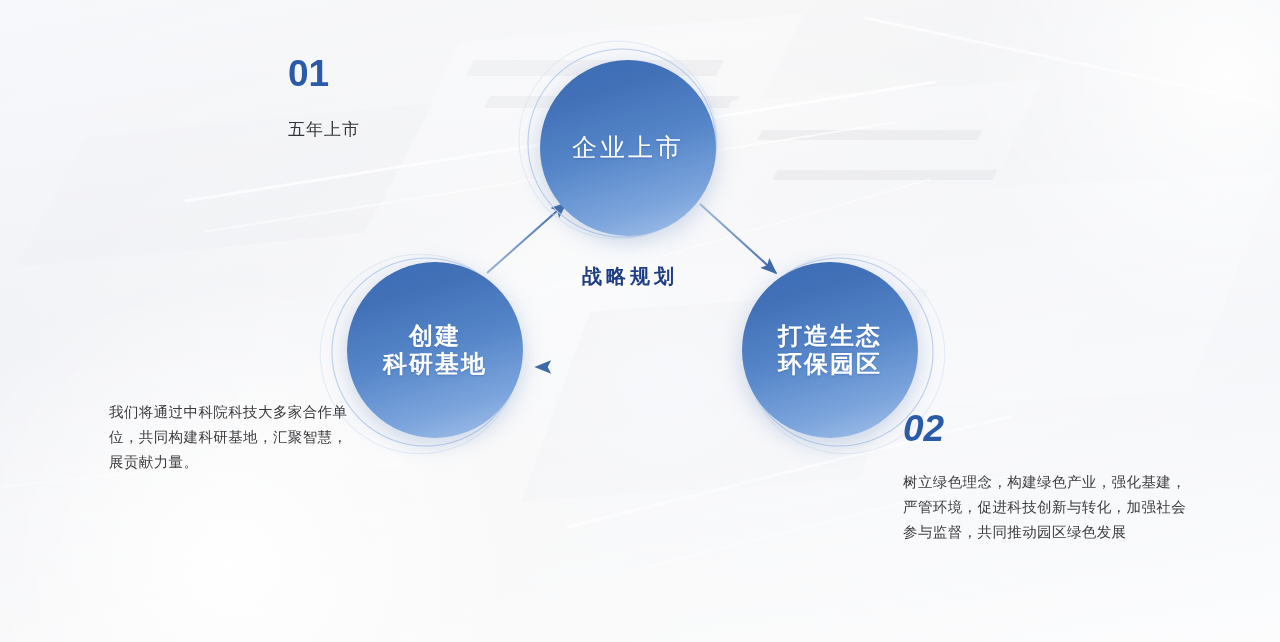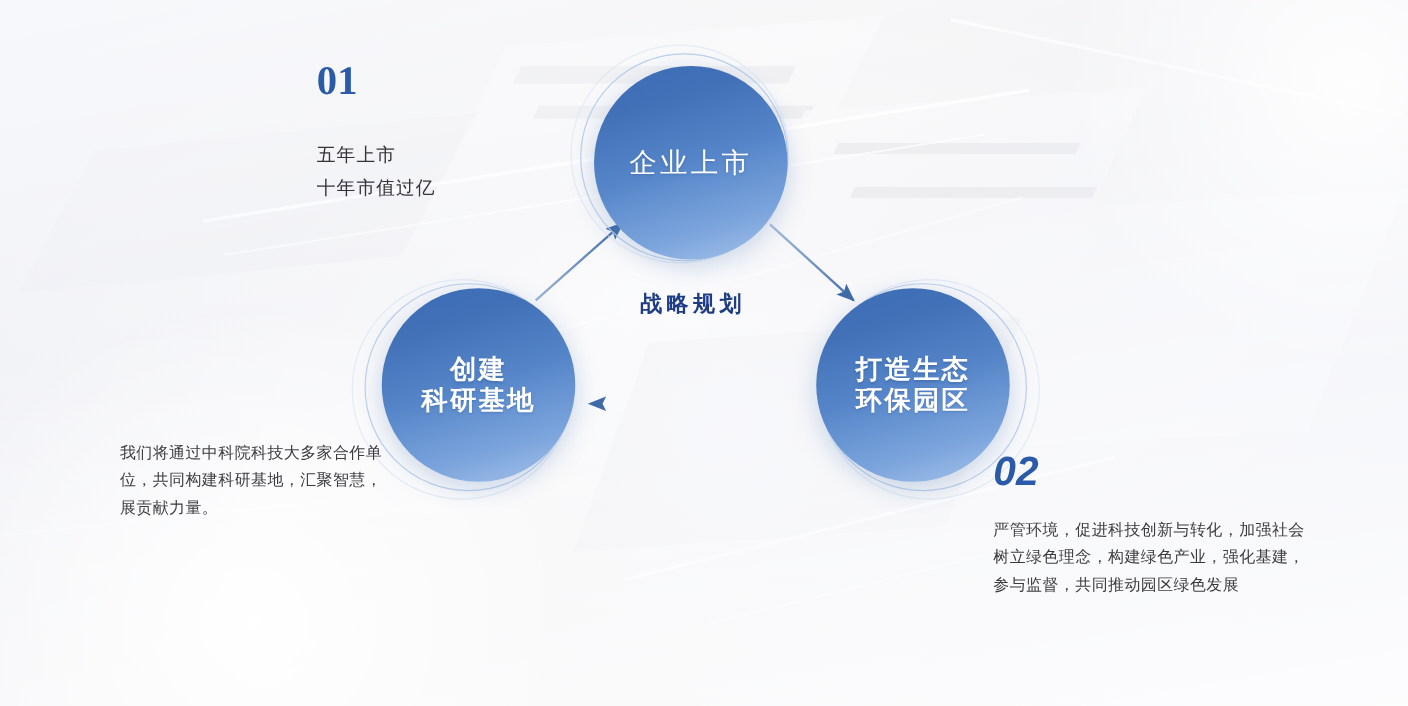--- a/index.html
+++ b/index.html
@@ -89,21 +89,21 @@
     font-family:"Liberation Sans","DejaVu Sans",sans-serif;
     font-size:37px;font-weight:bold;color:#2a5aa8;letter-spacing:0px;line-height:1;
   }
   .para{
     font-family:"DejaVu Sans","Liberation Sans",sans-serif;
     color:#3b3b3e;font-size:14.5px;line-height:25px;letter-spacing:.4px;
   }
   .para.lg{font-size:17px;line-height:30px;color:#33333a;letter-spacing:1px;}
 
   #blk-01{position:absolute;left:288px;top:55px;width:300px;}
-  #blk-01 .num{margin-bottom:34px;font-family:Liberation Serif, serif;}
+  #blk-01 .num{margin-bottom:22px;}
 
   #blk-03{position:absolute;left:109px;top:400px;width:300px;}
   #blk-03 .num{margin-bottom:24px;}
 
   #blk-02{position:absolute;left:903px;top:410px;width:360px;}
   #blk-02 .num{margin-bottom:23px;font-style:italic;}
 </style>
 </head>
 <body>
 
@@ -191,32 +191,31 @@
     </div>
   </div>
 </div>
 
 <div id="center-title">战略规划</div>
 
 <div id="blk-01">
   <div class="num">01</div>
   <div class="para lg">
     <div>五年上市</div>
-    <div>十年市值过亿</div>
   </div>
 </div>
 
 <div id="blk-03">
   <div class="para">
     <div>我们将通过中科院科技大多家合作单</div>
     <div>位，共同构建科研基地，汇聚智慧，</div>
     <div>展贡献力量。</div>
   </div>
 </div>
 
 <div id="blk-02">
   <div class="num">02</div>
   <div class="para">
+    <div>树立绿色理念，构建绿色产业，强化基建，</div>
     <div>严管环境，促进科技创新与转化，加强社会</div>
-    <div>树立绿色理念，构建绿色产业，强化基建，</div>
     <div>参与监督，共同推动园区绿色发展</div>
   </div>
 </div>
 
 </body></html>

